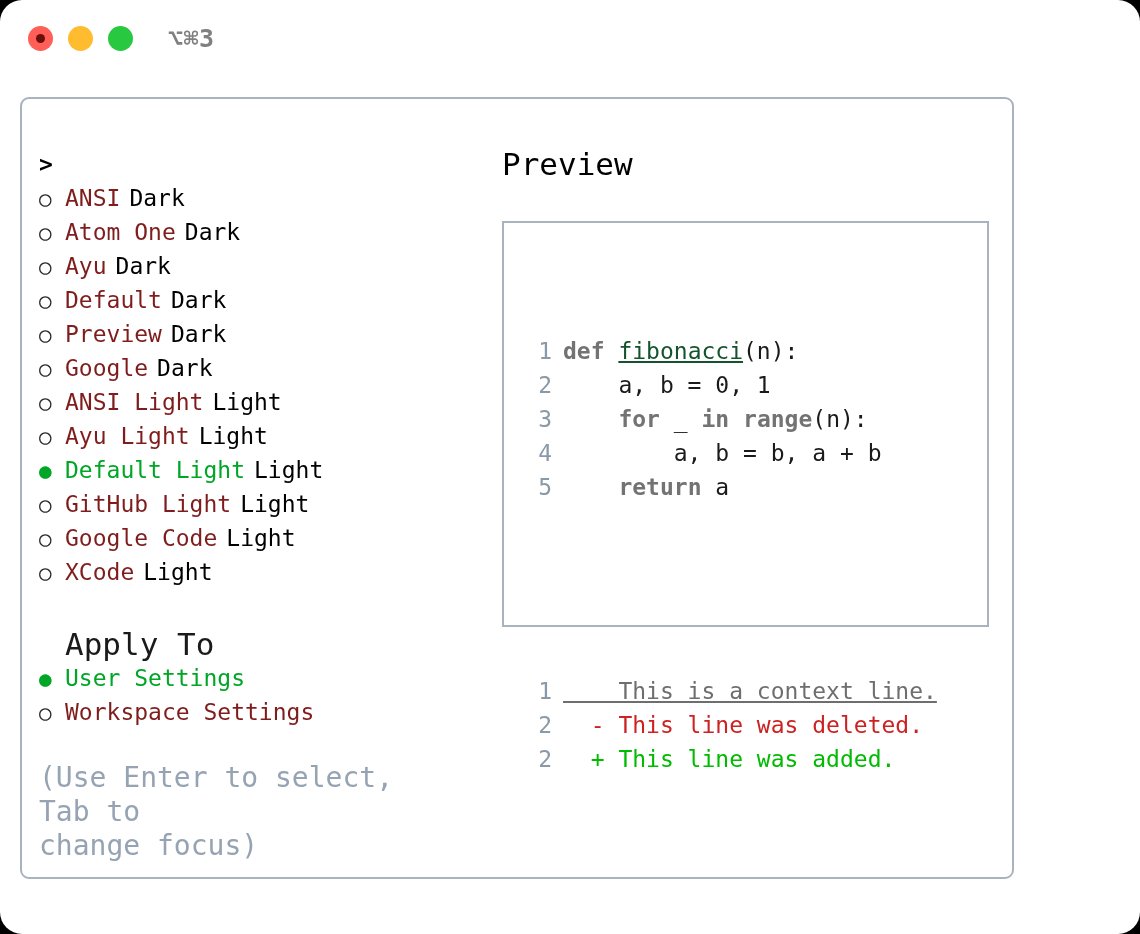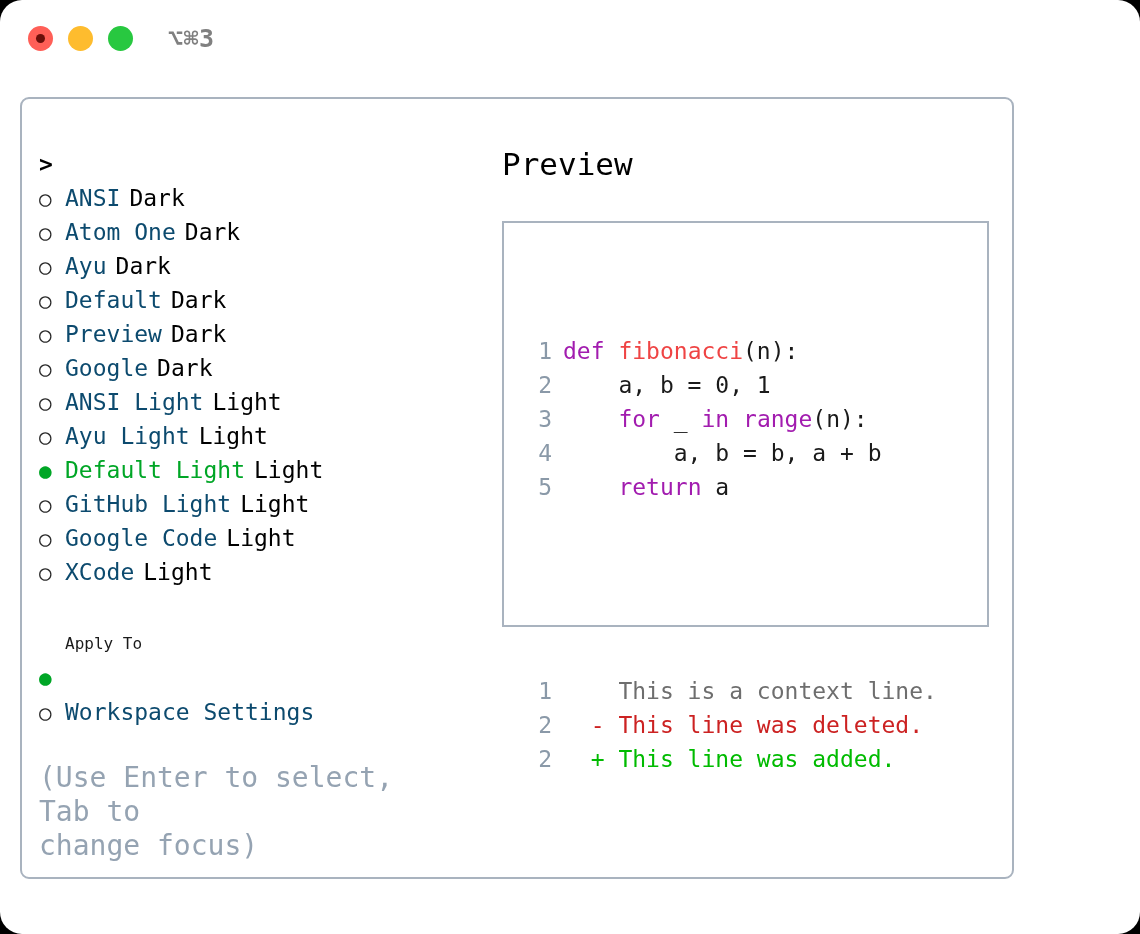--- a/index.html
+++ b/index.html
@@ -114,33 +114,33 @@
 
   .bullet {
     display: inline-block;
     width: 26px;
     flex: 0 0 26px;
     font-size: 21px;
     color: #2a2a2a;
   }
   .bullet.sel { color: #00a626; }
 
-  .item-name { color: #0c4a6e; }
+  .item-name { color: #7f1d1d; }
   .item-name.sel { color: #00a626; }
   .item-tag {
     color: #000000;
     margin-left: 9px;
   }
 
   .section-gap { height: 38px; }
 
   .apply-head {
     height: 34px;
     line-height: 34px;
-    font-size: 16px;
+    font-size: 31px;
     color: #1a1a1a;
     padding-left: 26px;
   }
 
   .help {
     margin-top: 32px;
     font-size: 28px;
     line-height: 34px;
     color: #95a3b2;
     width: 420px;
@@ -179,25 +179,25 @@
   .cline { height: 34px; display: flex; align-items: baseline; white-space: pre; }
   .lnum {
     display: inline-block;
     width: 34px;
     flex: 0 0 34px;
     text-align: right;
     color: #8a99a8;
     margin-right: 11px;
   }
   .ctext { white-space: pre; }
-  .kw   { color: #a21caf; }
-  .fn   { color: #ef4444; }
+  .kw   { color: #737373; font-weight: bold; }
+  .fn   { color: #14532d; text-decoration: underline; }
   .pl   { color: #1a1a1a; }
   .blank-line { height: 34px; }
-  .ctx  { color: #6e6e6e; }
+  .ctx  { color: #6e6e6e; text-decoration: underline; }
   .del  { color: #cc2222; }
   .add  { color: #00bb00; }
 </style>
 </head>
 <body>
 
 <div class="window">
 
   <div class="titlebar">
     <div class="traffic">
@@ -280,20 +280,21 @@
             </div>
           </div>
 
         <div class="section-gap"></div>
 
         <div class="apply-head">Apply To</div>
 
         <div id="apply-list">
             <div class="row">
               <span class="bullet sel">●</span>
+              <span class="item-name sel">User Settings</span>
             </div>
             <div class="row">
               <span class="bullet">○</span>
               <span class="item-name">Workspace Settings</span>
             </div>
           </div>
 
         <div class="help">(Use Enter to select, Tab to
 change focus)</div>
       </div>

